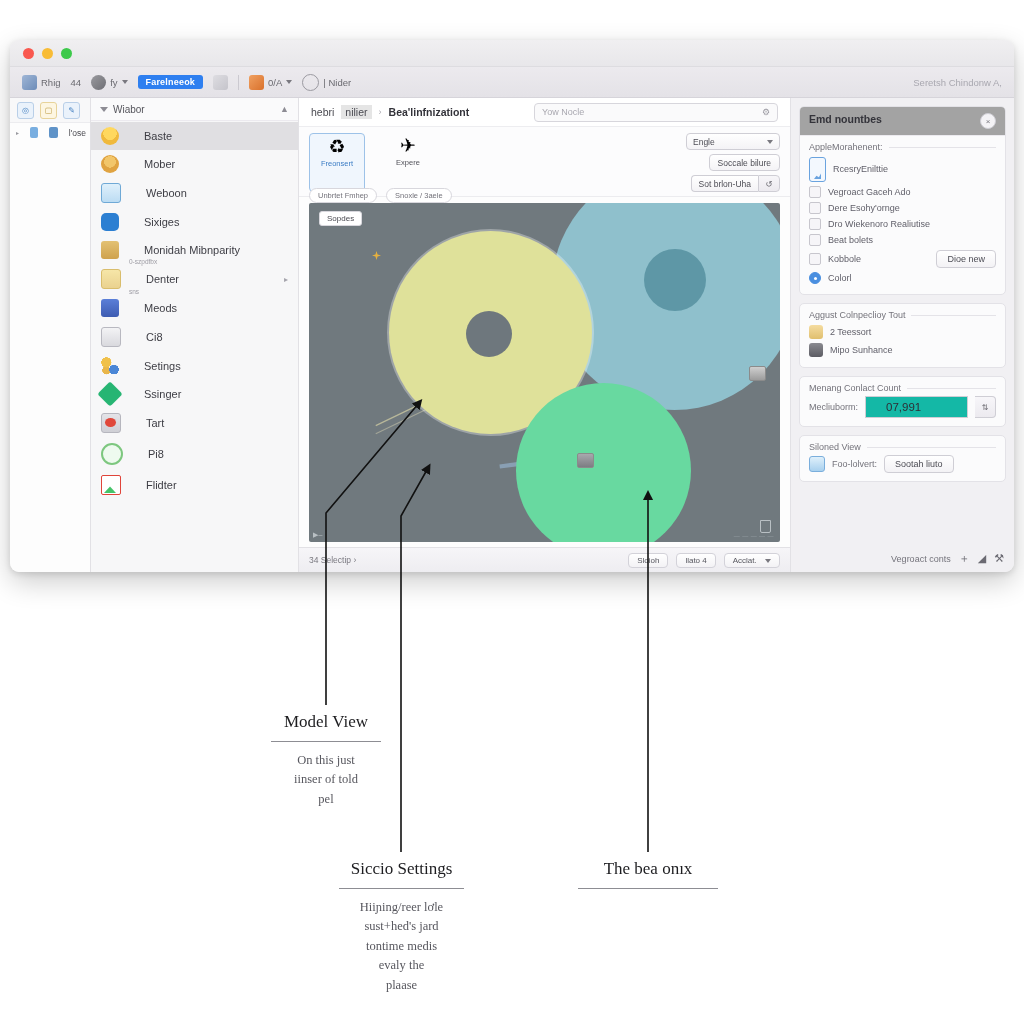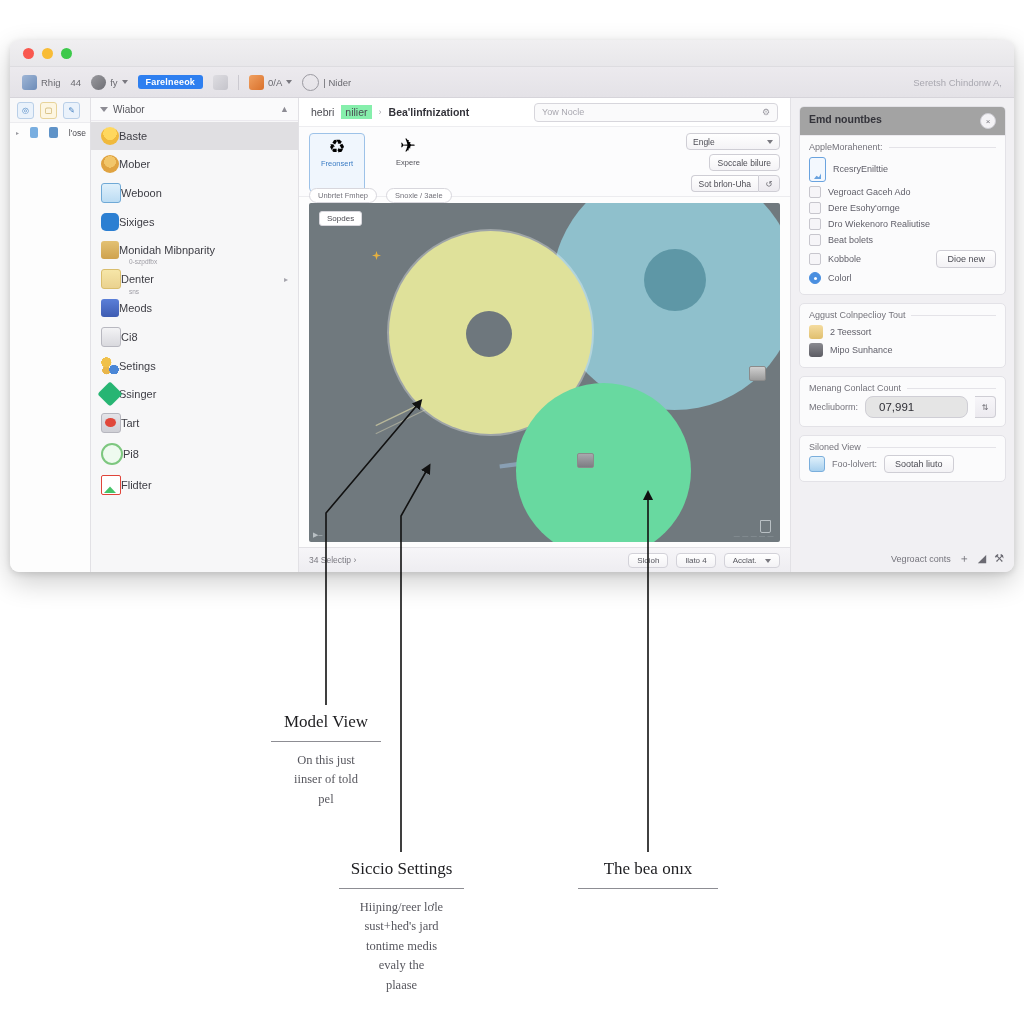--- a/index.html
+++ b/index.html
@@ -88,21 +88,21 @@
   }
   .sb-head{
     height:22px;flex:0 0 22px;display:flex;align-items:center;gap:5px;
     padding:0 9px;font-size:10px;color:#55555c;border-bottom:1px solid #eceaef;
     background:#fafafb;
   }
   .sb-head .tri{width:0;height:0;border-left:4px solid transparent;border-right:4px solid transparent;
                 border-top:5px solid #8d8c94;}
   .sb-head .chev{margin-left:auto;color:#8d8c94;font-size:9px;}
   .sb-list{flex:1 1 auto;overflow:hidden;padding-top:1px;}
-  .sb-item{display:flex;align-items:center;gap:0;padding:5px 10px;font-size:11px;color:#3d3d44;position:relative;}
+  .sb-item{display:flex;align-items:center;gap:25px;padding:5px 10px;font-size:11px;color:#3d3d44;position:relative;}
   .sb-item.active{background:#e0dfe2;}
   .sb-ico{width:18px;height:18px;flex:0 0 18px;border-radius:4px;display:inline-block;}
   .sb-sub{position:absolute;left:38px;bottom:-1px;font-size:6.5px;color:#9d9ca4;}
   .sb-arrow{margin-left:auto;color:#a5a4ac;font-size:8px;}
 
   
   .ic-bell{background:radial-gradient(circle at 50% 35%, #ffd85e 0 45%, #f0b93c 46% 100%);border-radius:50%;}
   .ic-person{background:radial-gradient(circle at 50% 38%, #f2c66a 0 40%, #e0a341 41% 100%);border-radius:50%;}
   .ic-mail{background:linear-gradient(#dff0fb,#bcdcf3);border:1.4px solid #6fa9d6;border-radius:3px;}
   .ic-blue{background:#2c7fd2;border-radius:5px;}
@@ -121,21 +121,21 @@
   .ic-m{background:#fff;border:1.4px solid #e0443a;border-radius:2px;position:relative;overflow:hidden;}
   .ic-m:after{content:"";position:absolute;left:2px;bottom:1px;width:12px;height:8px;
               background:#46c46a;clip-path:polygon(0 100%,50% 20%,100% 100%);}
 
   
   .main{flex:1 1 auto;display:flex;flex-direction:column;min-width:0;background:#fdfdfd;}
   .breadcrumb{
     height:28px;flex:0 0 28px;display:flex;align-items:center;gap:7px;padding:0 12px;
     font-size:10.5px;color:#4a4a51;border-bottom:1px solid #ededf0;background:#fff;
   }
-  .bc-hi{background:#86efac;padding:1px 4px;}
+  .bc-hi{background:#e5e5e5;padding:1px 4px;}
   .bc-sep{color:#a9a8b0;font-size:9px;}
   .bc-cur{font-weight:bold;color:#33333a;}
   .bc-search{
     margin-left:auto;width:228px;height:17px;border:1px solid #d7d6dc;border-radius:4px;
     background:#fafafb;display:flex;align-items:center;padding:0 7px;
     font-size:9px;color:#a9a8b0;
   }
   .bc-search .sp{margin-left:auto;color:#9b9aa2;font-size:9px;}
 
   .edtoolbar{
@@ -221,22 +221,22 @@
            clip-path:polygon(0 100%,35% 55%,70% 75%,100% 20%,100% 100%);}
   .twoline{display:flex;flex-direction:row;line-height:1.35;}
   .btn-small{border:1px solid #cfced5;border-radius:4px;background:linear-gradient(#fff,#f3f2f5);
              font-size:9px;color:#4d4d55;padding:3px 10px;white-space:nowrap;}
   .row-ico{width:14px;height:14px;flex:0 0 14px;border-radius:3px;}
   .ri-person{background:linear-gradient(#f5dca0,#e0bf6e);}
   .ri-dark{background:linear-gradient(#8a8a90,#5c5c63);}
   .ri-blue{background:linear-gradient(#dff0fb,#a8d0ee);border:1px solid #7aaedc;}
   .inp-row{display:flex;align-items:center;gap:7px;}
   .inp-lbl{font-size:9px;color:#74737b;}
-  .numinp{flex:1;height:20px;border:1px solid #cfced5;border-radius:8px;background:#e5e5e5;
-          display:flex;align-items:center;padding:0 13px;font-size:11.5px;color:#2e2e35;}
+  .numinp{flex:1;height:20px;border:1px solid #cfced5;border-radius:0;background:#14b8a6;
+          display:flex;align-items:center;padding:0 20px;font-size:11.5px;color:#2e2e35;}
   .stepper{width:20px;height:20px;border:1px solid #cfced5;border-left:none;border-radius:0 4px 4px 0;
            background:linear-gradient(#f7f6f9,#eceaef);display:flex;align-items:center;justify-content:center;
            font-size:8px;color:#6a6970;}
   .insp-foot{margin-top:auto;display:flex;align-items:center;gap:8px;justify-content:flex-end;
              font-size:9px;color:#74737b;padding-right:2px;}
   .fi{color:#6b6a72;font-size:11px;}
 
   
   #callouts{position:absolute;left:0;top:0;width:1024px;height:1024px;pointer-events:none;}
   .callout{position:absolute;text-align:center;}

